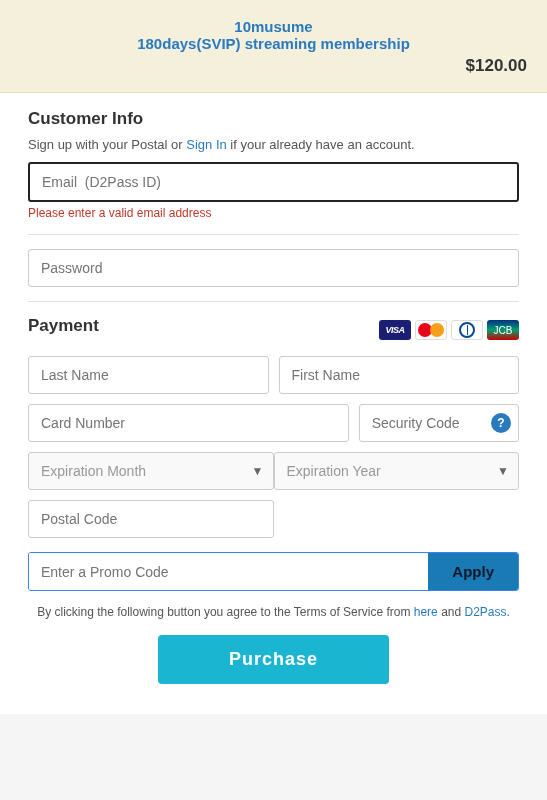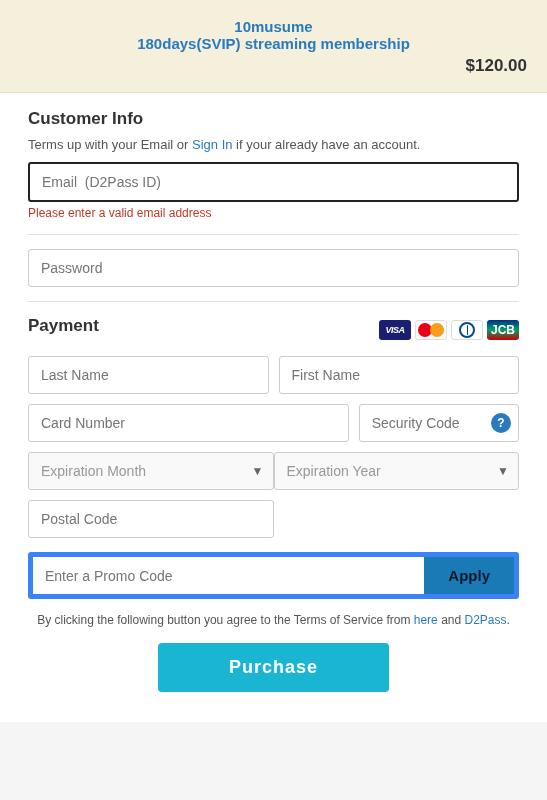--- a/index.html
+++ b/index.html
@@ -116,22 +116,22 @@
     .card-mc {
       background: #fff;
       border: 1px solid #ddd;
     }
     .card-diners {
       background: #fff;
       border: 1px solid #ddd;
     }
     .card-jcb {
       background: linear-gradient(to bottom, #003087, #009f6b, #cc0000);
-      font-size: 12px;
-      font-weight: 700;
+      font-size: 10px;
+      font-weight: 400;
     }
     .name-row {
       display: flex;
       gap: 10px;
       margin-bottom: 10px;
     }
     .name-row .input-field {
       flex: 1;
     }
     .card-row {
@@ -200,21 +200,21 @@
       font-size: 12px;
     }
     .postal-wrap {
       width: 50%;
       margin-bottom: 14px;
     }
     .promo-row {
       display: flex;
       gap: 0;
       margin-bottom: 12px;
-      border: 5px solid #3b82f6;
+      border: 1px solid #3b82f6;
       border-radius: 3px;
       overflow: hidden;
     }
     .promo-input {
       flex: 1;
       padding: 10px 12px;
       border: none;
       font-size: 14px;
       color: #999;
       outline: none;
@@ -310,21 +310,21 @@
 
   <div class="product-banner">
     <div class="product-name">10musume</div>
     <div class="product-desc">180days(SVIP) streaming membership</div>
     <div class="product-price">$120.00</div>
   </div>
 
   <div class="form-section">
     <div class="section-title">Customer Info</div>
     <p class="signup-text">
-      <span>Terms up with your Email or </span><a href="#">Sign In</a><span> if your already have an account.</span>
+      <span>Sign up with your Postal or </span><a href="#">Sign In</a><span> if your already have an account.</span>
     </p>
     <input type="email" class="input-field active-border" placeholder="Email  (D2Pass ID)" style="">
     <p class="error-text">Please enter a valid email address</p>
 
     <hr class="divider">
 
     <div class="password-wrapper">
       <input type="password" class="input-field" placeholder="Password" style="">
     </div>
 

